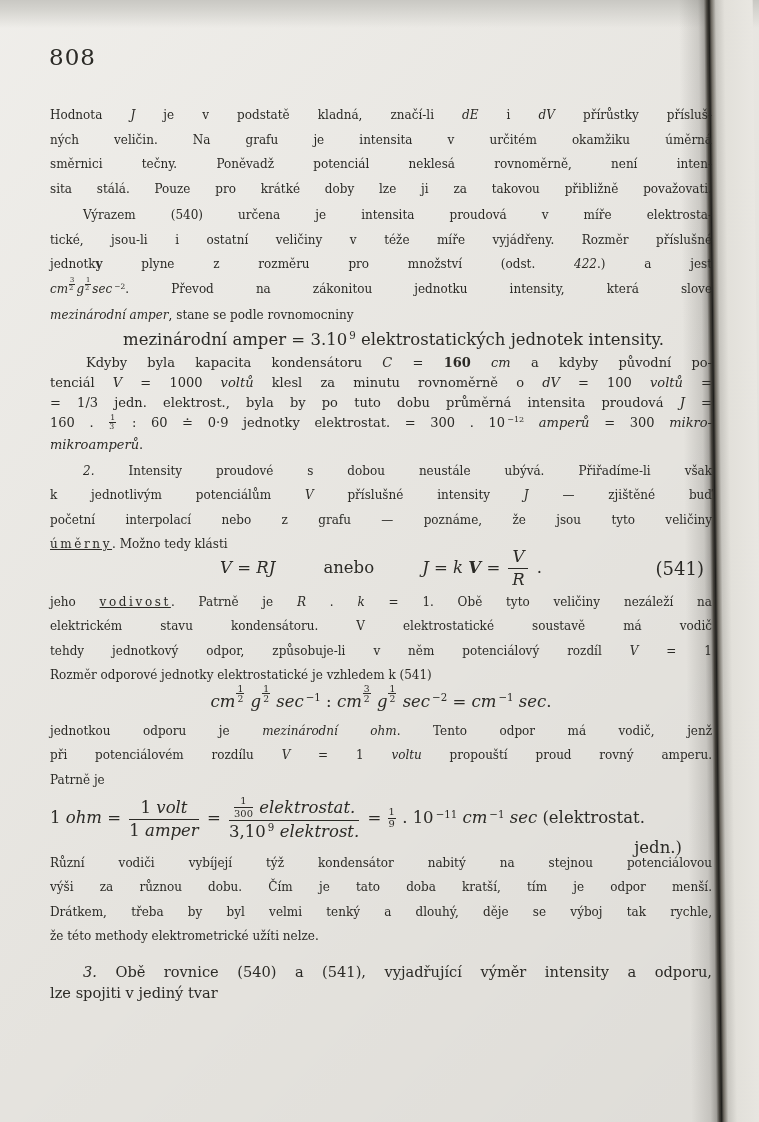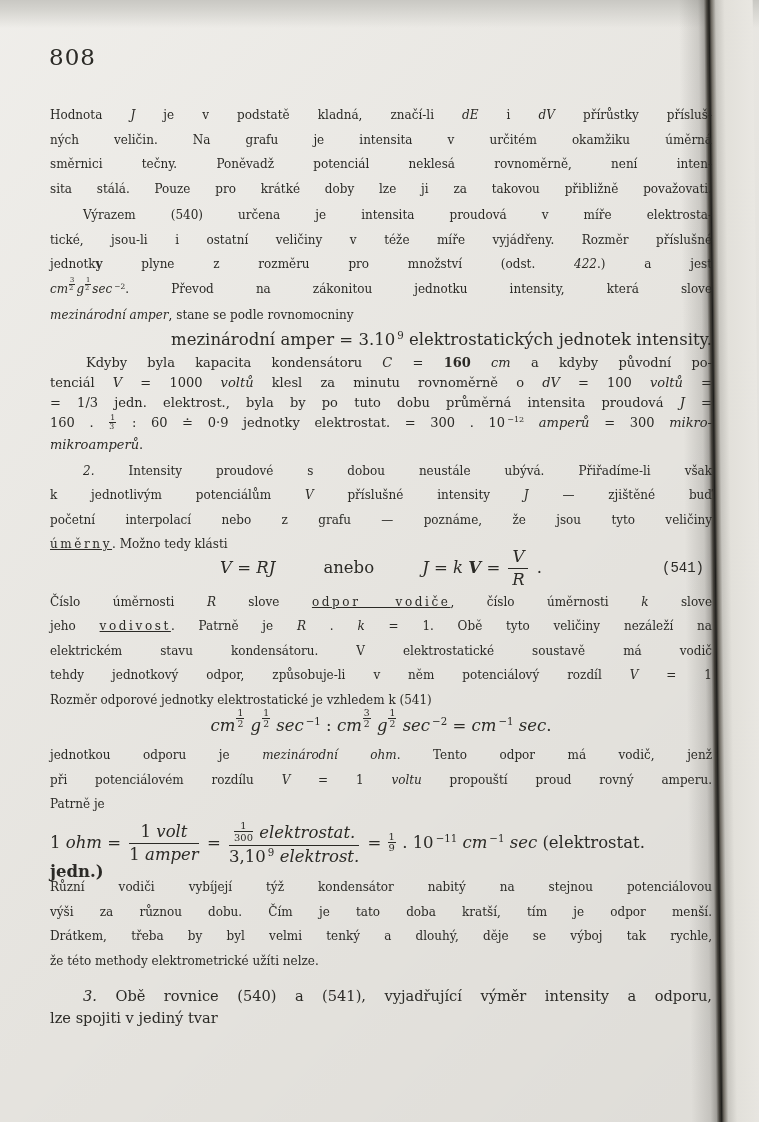--- a/index.html
+++ b/index.html
@@ -46,34 +46,34 @@
   .line.last{text-align-last:left;}
   .line.indent{padding-left:33px;}
   .para.small .line.indent{padding-left:36px;}
   .i{font-style:italic;}
   .b{font-weight:700;}
   .sp{letter-spacing:2.6px;text-decoration:underline;}
   .sup{font-size:0.62em;position:relative;top:-0.58em;margin-left:2px;letter-spacing:0;}
   .display{position:relative;font-size:16.5px;}
   .display.center{text-align:center;}
   .display.left{text-align:left;}
-  .display.left-indent{text-align:right;padding-left:25px;}
+  .display.left-indent{text-align:center;padding-left:25px;}
   .disp-inner{display:inline-block;}
-  .eqnum{position:absolute;right:8px;top:50%;transform:translateY(-50%);font-size:14px;font-family:Liberation Mono, monospace;}
+  .eqnum{position:absolute;right:8px;top:50%;transform:translateY(-50%);font-size:18px;}
   .frac{display:inline-block;vertical-align:middle;text-align:center;line-height:1.2;margin:0 3px;}
   .frac .num{display:block;border-bottom:1px solid currentColor;padding:0 4px 1px;}
   .frac .den{display:block;padding-top:1px;}
   .sfrac{display:inline-block;vertical-align:0.5em;text-align:center;font-size:0.56em;line-height:1.05;margin:0 1px;}
   .sfrac .num{display:block;border-bottom:1px solid currentColor;padding:0 1px;}
   .sfrac .den{display:block;}
   .vfrac{display:inline-block;vertical-align:-0.3em;text-align:center;font-size:0.6em;line-height:1.05;margin:0 1px;}
   .vfrac .num{display:block;border-bottom:1px solid currentColor;padding:0 1px;}
   .vfrac .den{display:block;}
   .gap{display:inline-block;}
-  .tail{padding-right:30px;margin-top:-4px;font-weight:bold;}
+  .tail{text-align:right;padding-right:30px;margin-top:-4px;}
 </style>
 </head>
 <body>
 
 <div class="scan-noise"></div>
 <div class="top-shadow"></div>
 <div class="binding-shadow"></div>
 
 <div class="page-number">808</div>
 
@@ -100,21 +100,20 @@
       <div class="line last"><span class="seg i">mikroamperů</span><span class="seg">.</span></div>
     </div>
     <div class="block para" style="margin-top: 4px;">
       <div class="line indent"><span class="seg i">2.</span><span class="seg"> Intensity proudové s dobou neustále ubývá. Přiřadíme-li však</span></div>
       <div class="line"><span class="seg">k jednotlivým potenciálům </span><span class="seg i">V</span><span class="seg"> příslušné intensity </span><span class="seg i">J</span><span class="seg"> — zjištěné buď</span></div>
       <div class="line"><span class="seg">početní interpolací nebo z grafu — poznáme, že jsou tyto veličiny</span></div>
       <div class="line last"><span class="seg sp">úměrny</span><span class="seg">. Možno tedy klásti</span></div>
     </div>
     <div class="block display center" style="margin-top: -10px;"><span class="disp-inner"><span class="seg i">V</span><span class="seg"> = </span><span class="seg i">RJ</span><span class="gap" style="width: 48px;"></span><span class="seg">anebo</span><span class="gap" style="width: 48px;"></span><span class="seg i">J</span><span class="seg"> = </span><span class="seg i">k</span><span class="seg"> </span><span class="seg i b">V</span><span class="seg"> = </span><span class="frac"><span class="num"><span class="seg i">V</span></span><span class="den"><span class="seg i">R</span></span></span><span class="seg"> .</span></span><span class="eqnum">(541)</span></div>
     <div class="block para" style="margin-top: 0px;">
-      <div class="line"><span class="seg">Číslo úměrnosti </span><span class="seg i">R</span><span class="seg"> slove </span><span class="seg sp">odpor vodiče</span><span class="seg">, číslo úměrnosti </span><span class="seg i">k</span><span class="seg"> slove</span></div>
       <div class="line"><span class="seg">jeho </span><span class="seg sp">vodivost</span><span class="seg">. Patrně je </span><span class="seg i">R</span><span class="seg"> . </span><span class="seg i">k</span><span class="seg"> = 1.  Obě tyto veličiny nezáleží na</span></div>
       <div class="line"><span class="seg">elektrickém stavu kondensátoru. V elektrostatické soustavě má vodič</span></div>
       <div class="line"><span class="seg">tehdy jednotkový odpor, způsobuje-li v něm potenciálový rozdíl </span><span class="seg i">V</span><span class="seg"> = 1</span></div>
       <div class="line last"><span class="seg">Rozměr odporové jednotky elektrostatické je vzhledem k (541)</span></div>
     </div>
     <div class="block display center" style="margin-top: -4px;"><span class="disp-inner"><span class="seg i">cm</span><span class="sfrac"><span class="num">1</span><span class="den">2</span></span><span class="seg"> </span><span class="seg i">g</span><span class="sfrac"><span class="num">1</span><span class="den">2</span></span><span class="seg"> </span><span class="seg i">sec</span><span class="seg sup">−1</span><span class="seg"> : </span><span class="seg i">cm</span><span class="sfrac"><span class="num">3</span><span class="den">2</span></span><span class="seg"> </span><span class="seg i">g</span><span class="sfrac"><span class="num">1</span><span class="den">2</span></span><span class="seg"> </span><span class="seg i">sec</span><span class="seg sup">−2</span><span class="seg"> = </span><span class="seg i">cm</span><span class="seg sup">−1</span><span class="seg"> </span><span class="seg i">sec</span><span class="seg">.</span></span></div>
     <div class="block para" style="margin-top: 8px;">
       <div class="line"><span class="seg">jednotkou odporu je </span><span class="seg i">mezinárodní ohm</span><span class="seg">. Tento  odpor má vodič, jenž</span></div>
       <div class="line"><span class="seg">při potenciálovém rozdílu </span><span class="seg i">V</span><span class="seg"> = 1 </span><span class="seg i">voltu</span><span class="seg"> propouští proud rovný amperu.</span></div>
       <div class="line last"><span class="seg">Patrně je</span></div>

